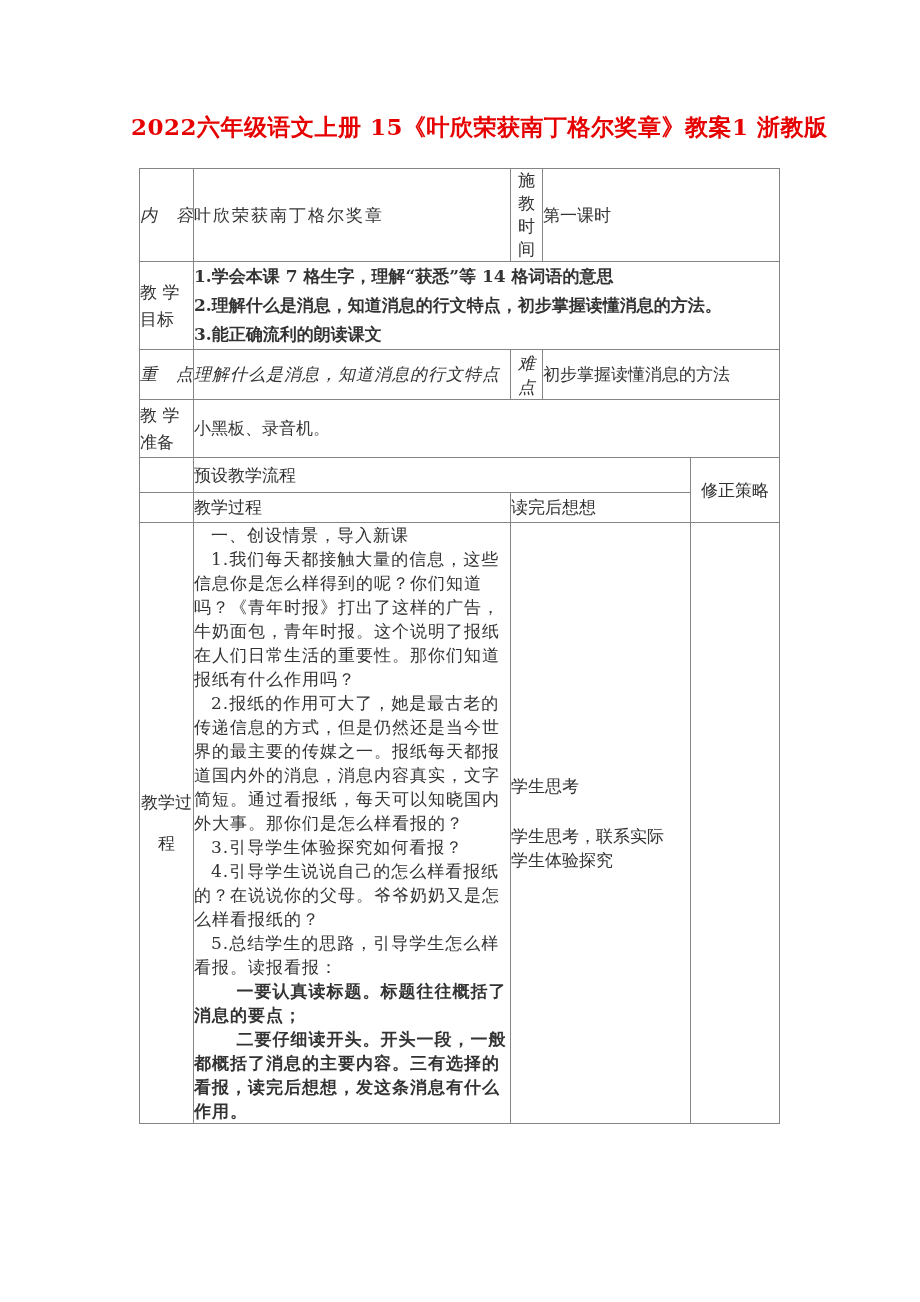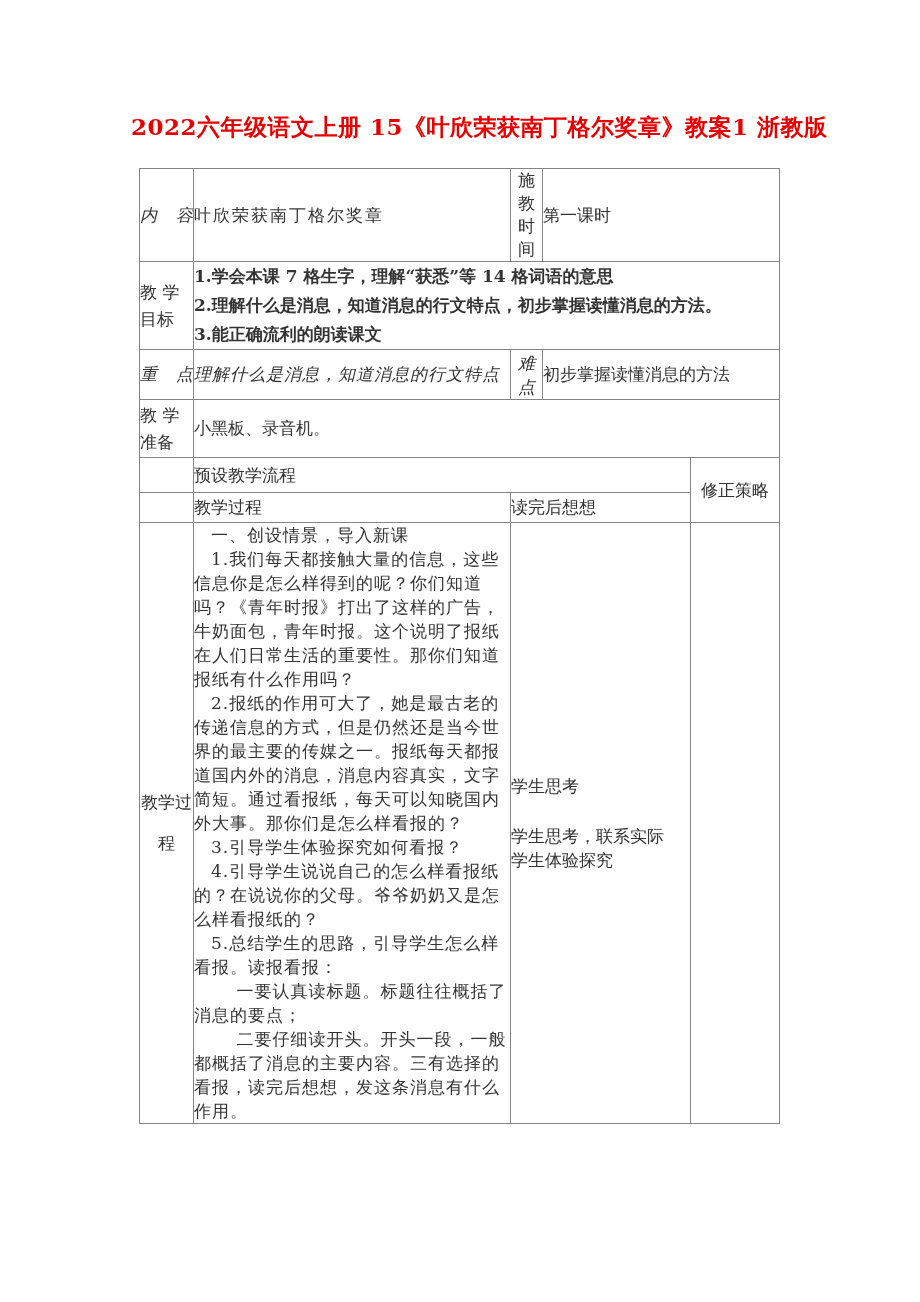--- a/index.html
+++ b/index.html
@@ -36,21 +36,21 @@
   td.narrowpad-val { padding-left: 22px; }
   td.prep-val { padding-left: 12px; }
   td.hdr { padding-left: 7px; }
   td.revision { text-align: center; }
   td.teacher-proc {
     vertical-align: top; padding: 5px 5px 0 7px;
     line-height: 24px; letter-spacing: 1px;
   }
   td.student-proc { vertical-align: top; padding: 165px 4px 0 22px; line-height: 24px; }
   .para { text-indent: 1em; }
-  .para.deep { text-indent: 2.5em; }
+  .para.deep { text-indent: 2.5em; font-weight: bold; }
   .student-gap { height: 26px; }
 </style>
 </head>
 <body>
 
 <div>
 
   <h1 class="doc-title">2022六年级语文上册 15《叶欣荣获南丁格尔奖章》教案1 浙教版</h1>
 
   <table class="lesson">

